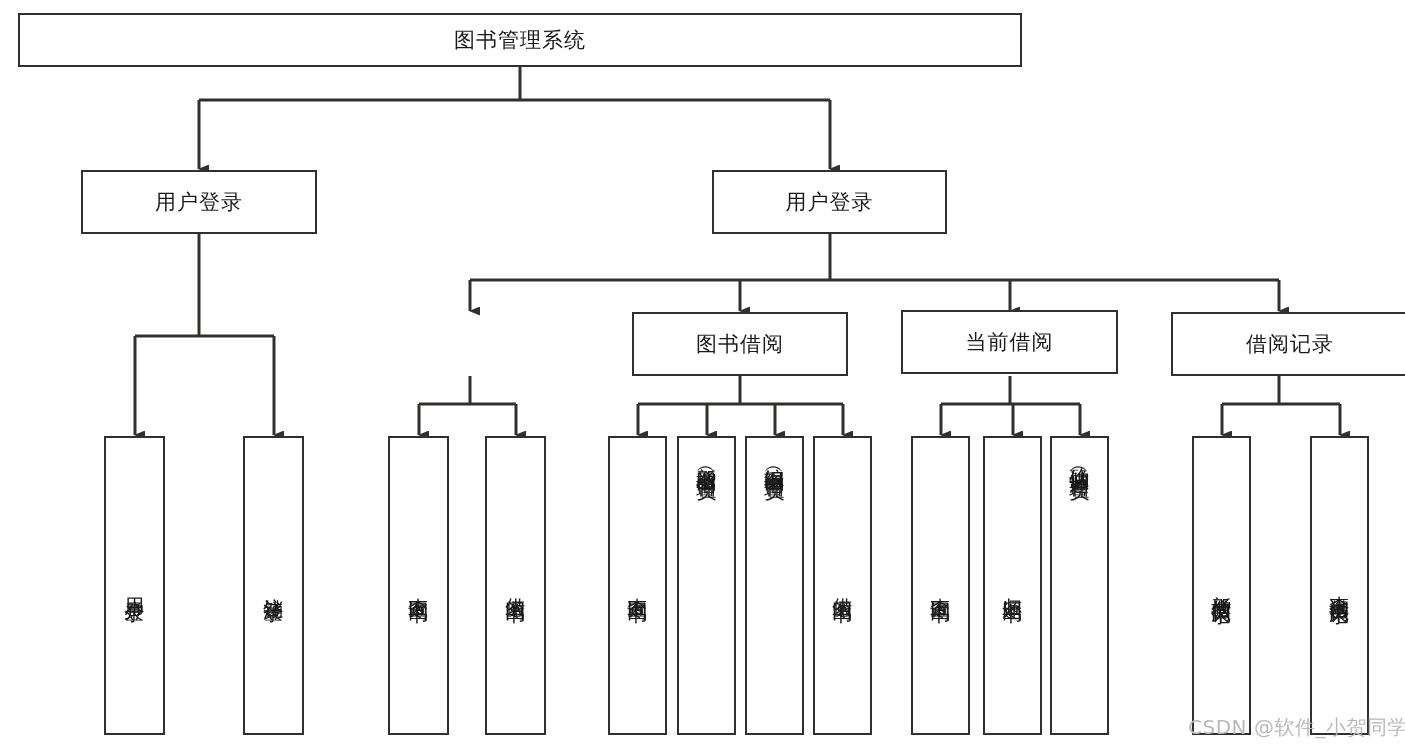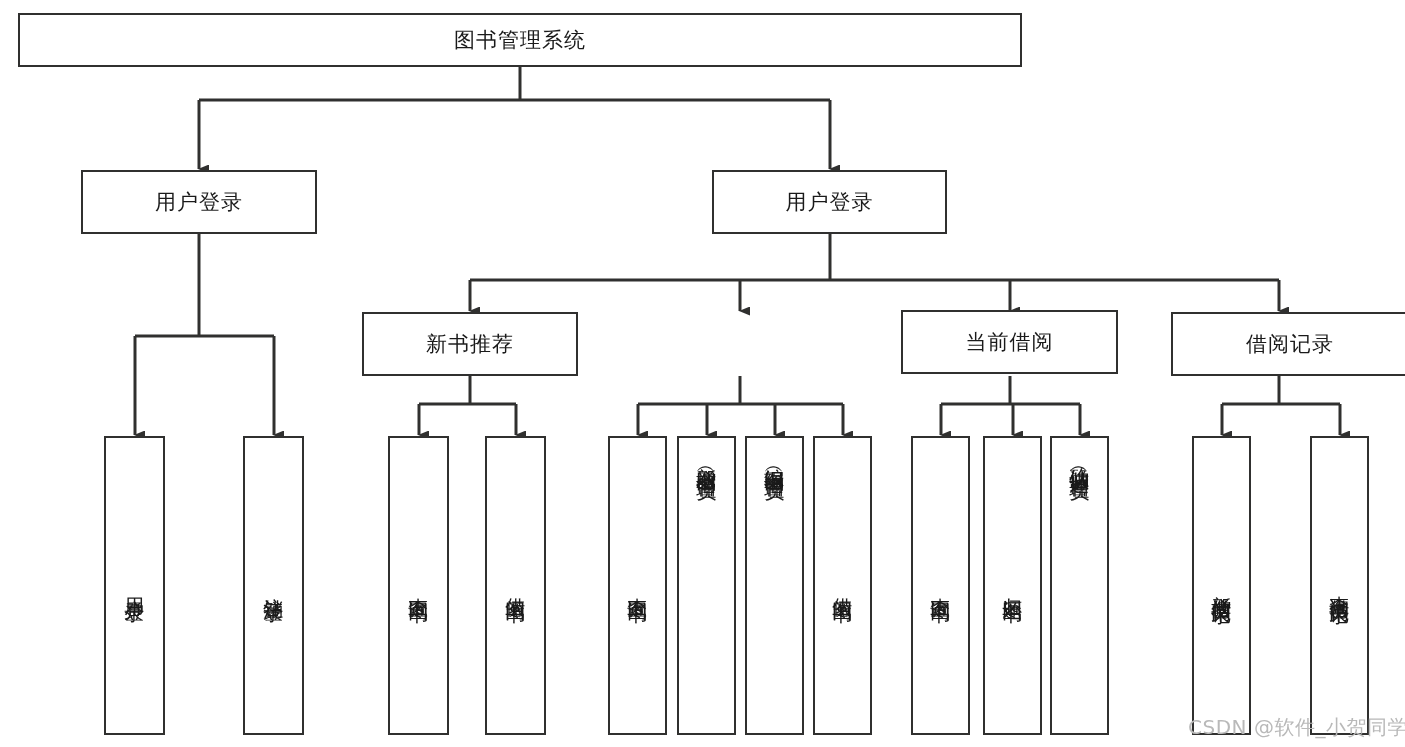--- a/index.html
+++ b/index.html
@@ -124,24 +124,24 @@
   </div>
 
   <div class="node node-h" style="left:81px; top:170px; width:236px; height:64px;">
     <span class="node-label">用户登录</span>
   </div>
 
   <div class="node node-h" style="left:712px; top:170px; width:235px; height:64px;">
     <span class="node-label">用户登录</span>
   </div>
 
-  <div class="node node-h" style="left:362px; top:312px; width:216px; height:64px;">
-    <span class="node-label">新书推荐</span>
-  </div>
-
+
+  <div class="node node-h" style="left:632px; top:312px; width:216px; height:64px;">
+    <span class="node-label">图书借阅</span>
+  </div>
 
   <div class="node node-h" style="left:901px; top:310px; width:217px; height:64px;">
     <span class="node-label">当前借阅</span>
   </div>
 
   <div class="node node-h" style="left:1171px; top:312px; width:238px; height:64px;">
     <span class="node-label">借阅记录</span>
   </div>
 
   <div class="node node-v tall-center" style="left:104px; top:436px; width:61px; height:299px;">

